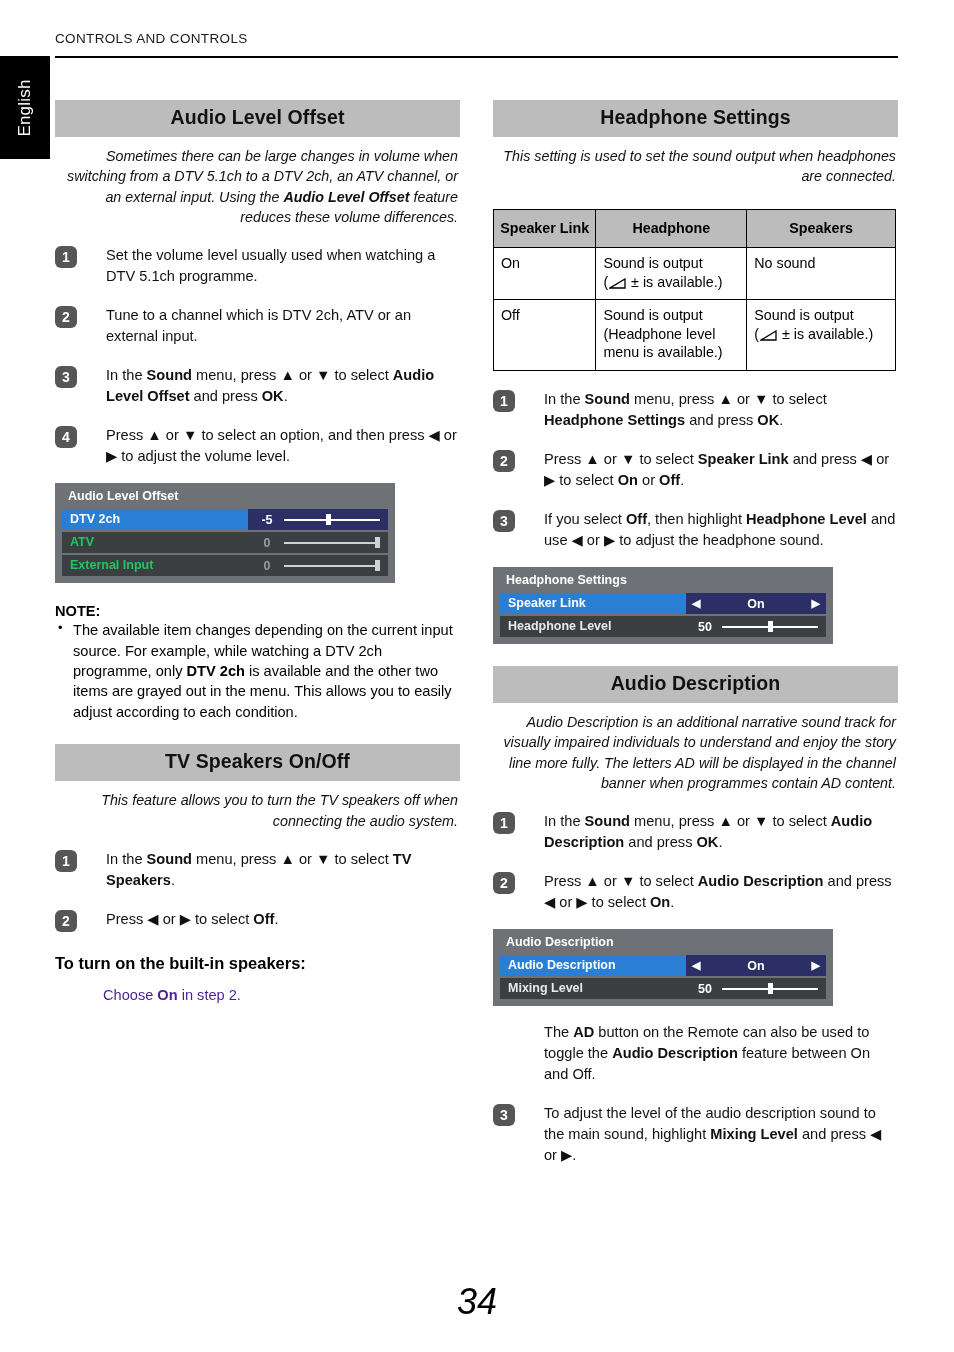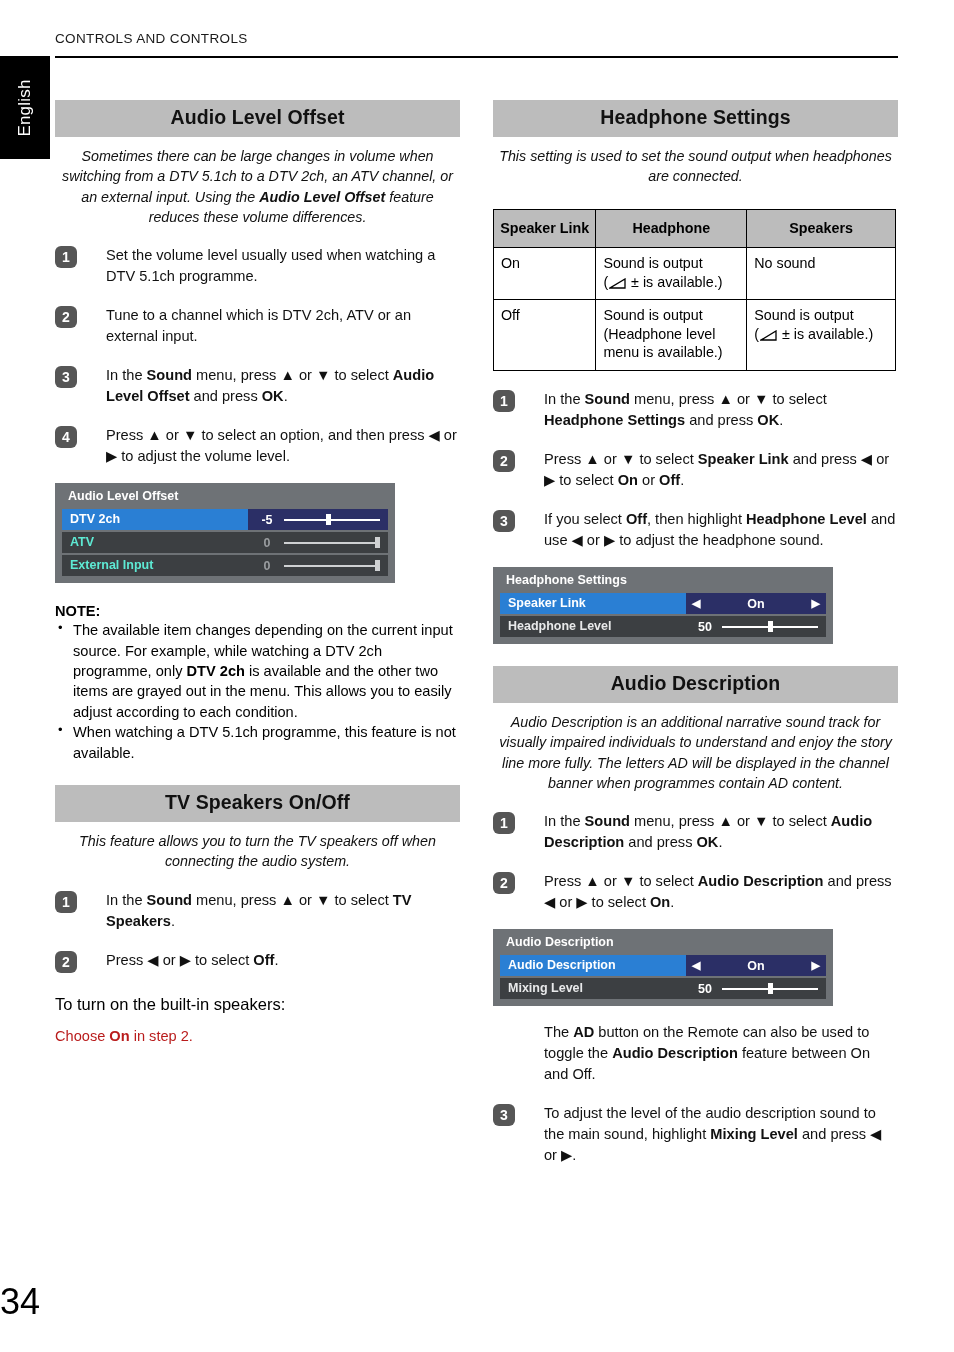--- a/index.html
+++ b/index.html
@@ -69,21 +69,21 @@
     font-size: 19.5px;
     font-weight: bold;
     color: #111;
     padding: 6px 0 8px 0;
     letter-spacing: 0.1px;
   }
 
   
   .intro {
     font-style: italic;
-    text-align: center;
+    text-align: right;
     font-size: 14.3px;
     line-height: 1.42;
     margin: 9px 2px 0 2px;
     color: #111;
   }
   .intro b { font-style: italic; font-weight: bold; }
 
   
   .step {
     display: flex;
@@ -108,21 +108,22 @@
     font-size: 14.6px;
     line-height: 1.44;
     color: #111;
     flex: 1 1 auto;
   }
   .step.no-badge .badge { visibility: hidden; }
 
   .body-text {
     font-size: 14.6px;
     line-height: 1.44;
-    color: #b91c1c;
+    color: #4c1d95;
+    margin-left: 48px;
   }
 
   
   .note-title {
     font-weight: bold;
     font-size: 14.6px;
     margin-top: 20px;
   }
   .note-list { margin: 1px 0 0 0; padding: 0; list-style: none; }
   .note-list li {
@@ -134,21 +135,21 @@
   }
   .note-list li:before {
     content: "\2022";
     position: absolute;
     left: 3px;
     top: -1px;
     font-size: 13px;
   }
 
   .subhead {
-    font-weight: normal;
+    font-weight: bold;
     font-size: 16.5px;
     margin-top: 22px;
   }
   .after-sub { margin-top: 12px; }
 
   
   .osd {
     background: #6e7276;
     padding: 5px 7px 7px 7px;
     margin-top: 16px;
@@ -172,21 +173,21 @@
     box-sizing: border-box;
     background: #3c3f42;
     color: #e8e9ea;
     font-size: 12.5px;
     font-weight: bold;
     line-height: 21px;
     padding-left: 8px;
     white-space: nowrap;
   }
   .osd-row.sel .osd-label { background: #2a7fd4; color: #ffffff; }
-  .osd-row.dim .osd-label { color: #5eead4; }
+  .osd-row.dim .osd-label { color: #22c55e; }
   .osd-value {
     flex: 1 1 auto;
     background: #3c3f42;
     display: flex;
     align-items: center;
     padding: 0 6px;
     box-sizing: border-box;
     position: relative;
   }
   .osd-row.sel .osd-value { background: #2b2f66; }
@@ -256,22 +257,24 @@
   .c2 { width: 152px; }
   .c3 { width: 153px; margin-left: 48px; }
   .wedge { display: inline-block; vertical-align: -2px; margin: 0 1px; }
 
   
   .page-number {
     position: absolute;
     left: 0;
     right: 0;
     top: 1281px;
+    text-align: center;
     font-size: 36px;
     color: #000;
+    font-style: italic;
   }
 </style>
 </head>
 <body>
 
 <div class="page-header">CONTROLS AND CONTROLS</div>
 <div class="header-rule"></div>
 
 <div class="lang-tab">
   <span>English</span>
@@ -333,21 +336,20 @@
             <div class="track"></div>
             <div class="knob" style="left: calc(97% - 2.5px);"></div>
           </div>
         </div>
       </div>
     </div>
 
   <div class="note-title">NOTE:</div>
   <ul class="note-list" id="note-list">
       <li><span>The available item changes depending on the current input source. For example, while watching a DTV 2ch programme, only </span><b>DTV 2ch</b><span> is available and the other two items are grayed out in the menu. This allows you to easily adjust according to each condition.</span></li>
-      <li><span>When watching a DTV 5.1ch programme, this feature is not available.</span></li>
     </ul>
 
   <div class="section-bar" style="margin-top:22px">TV Speakers On/Off</div>
   <div class="intro">This feature allows you to turn the TV speakers off when connecting the audio system.</div>
 
   <div id="left-steps-2">
       <div class="step">
         <div class="badge">1</div>
         <div class="step-text"><span>In the </span><b>Sound</b><span> menu, press ▲ or ▼ to select </span><b>TV Speakers</b><span>.</span></div>
       </div>

